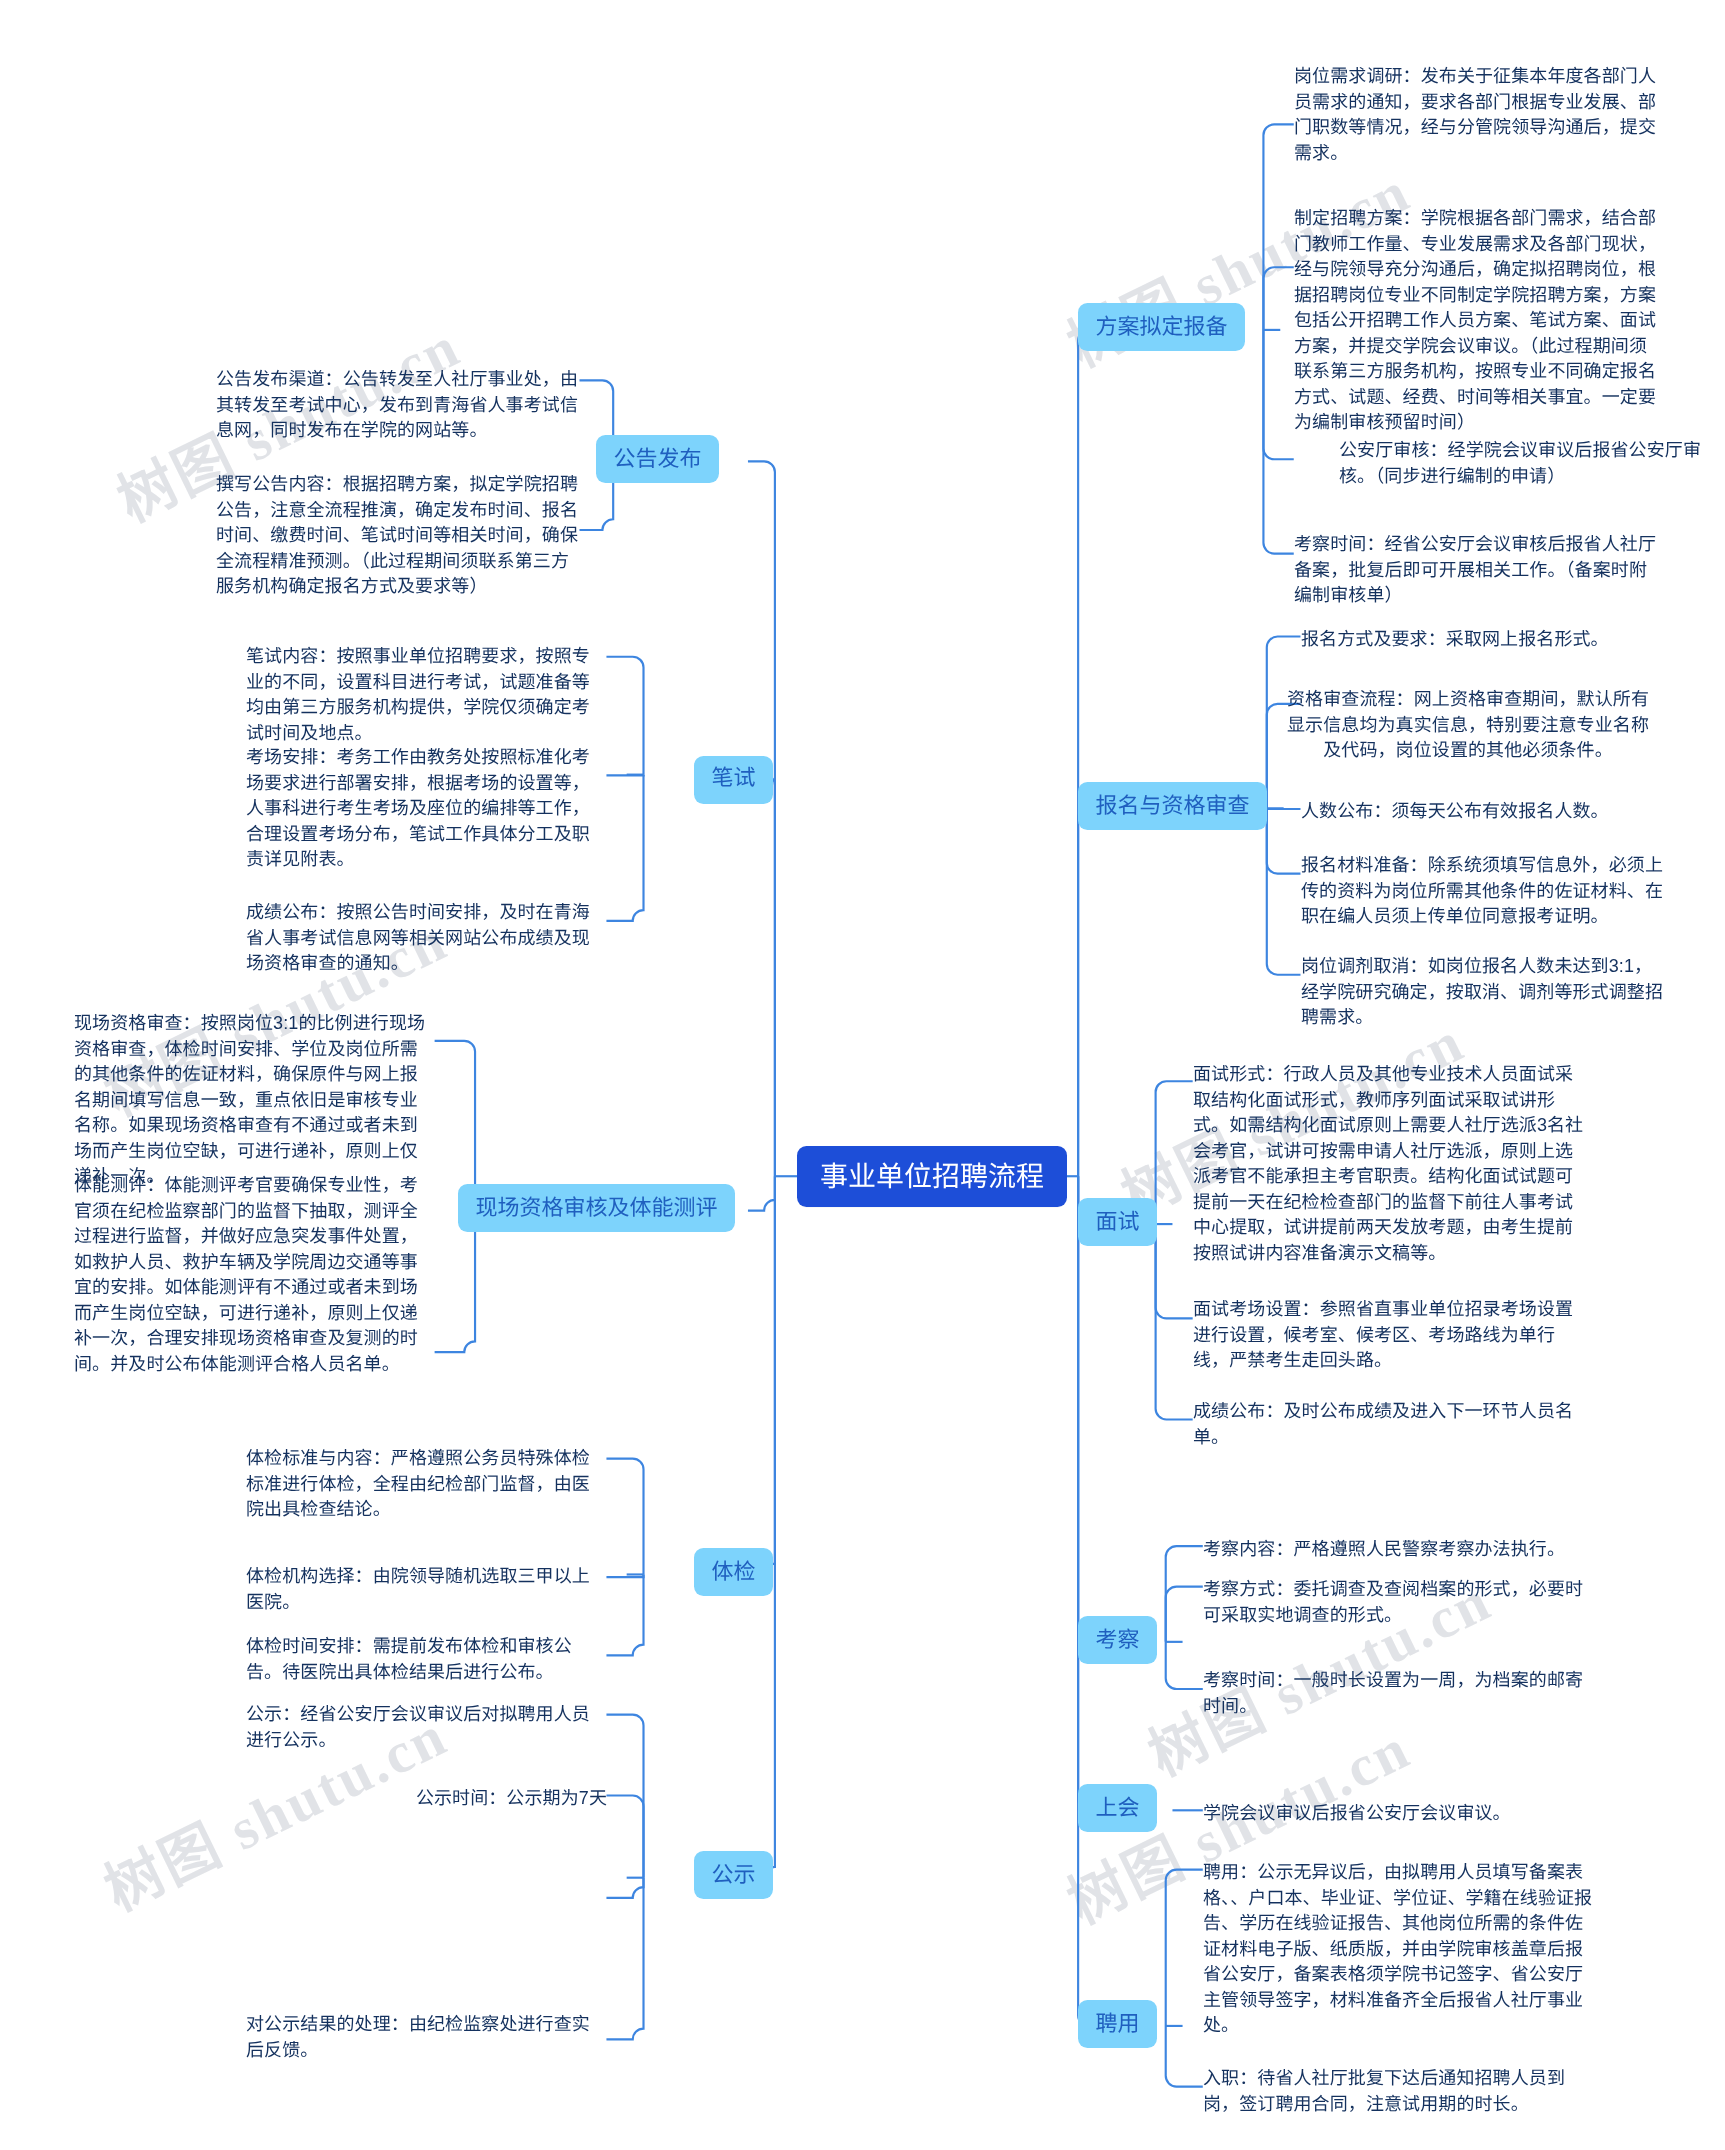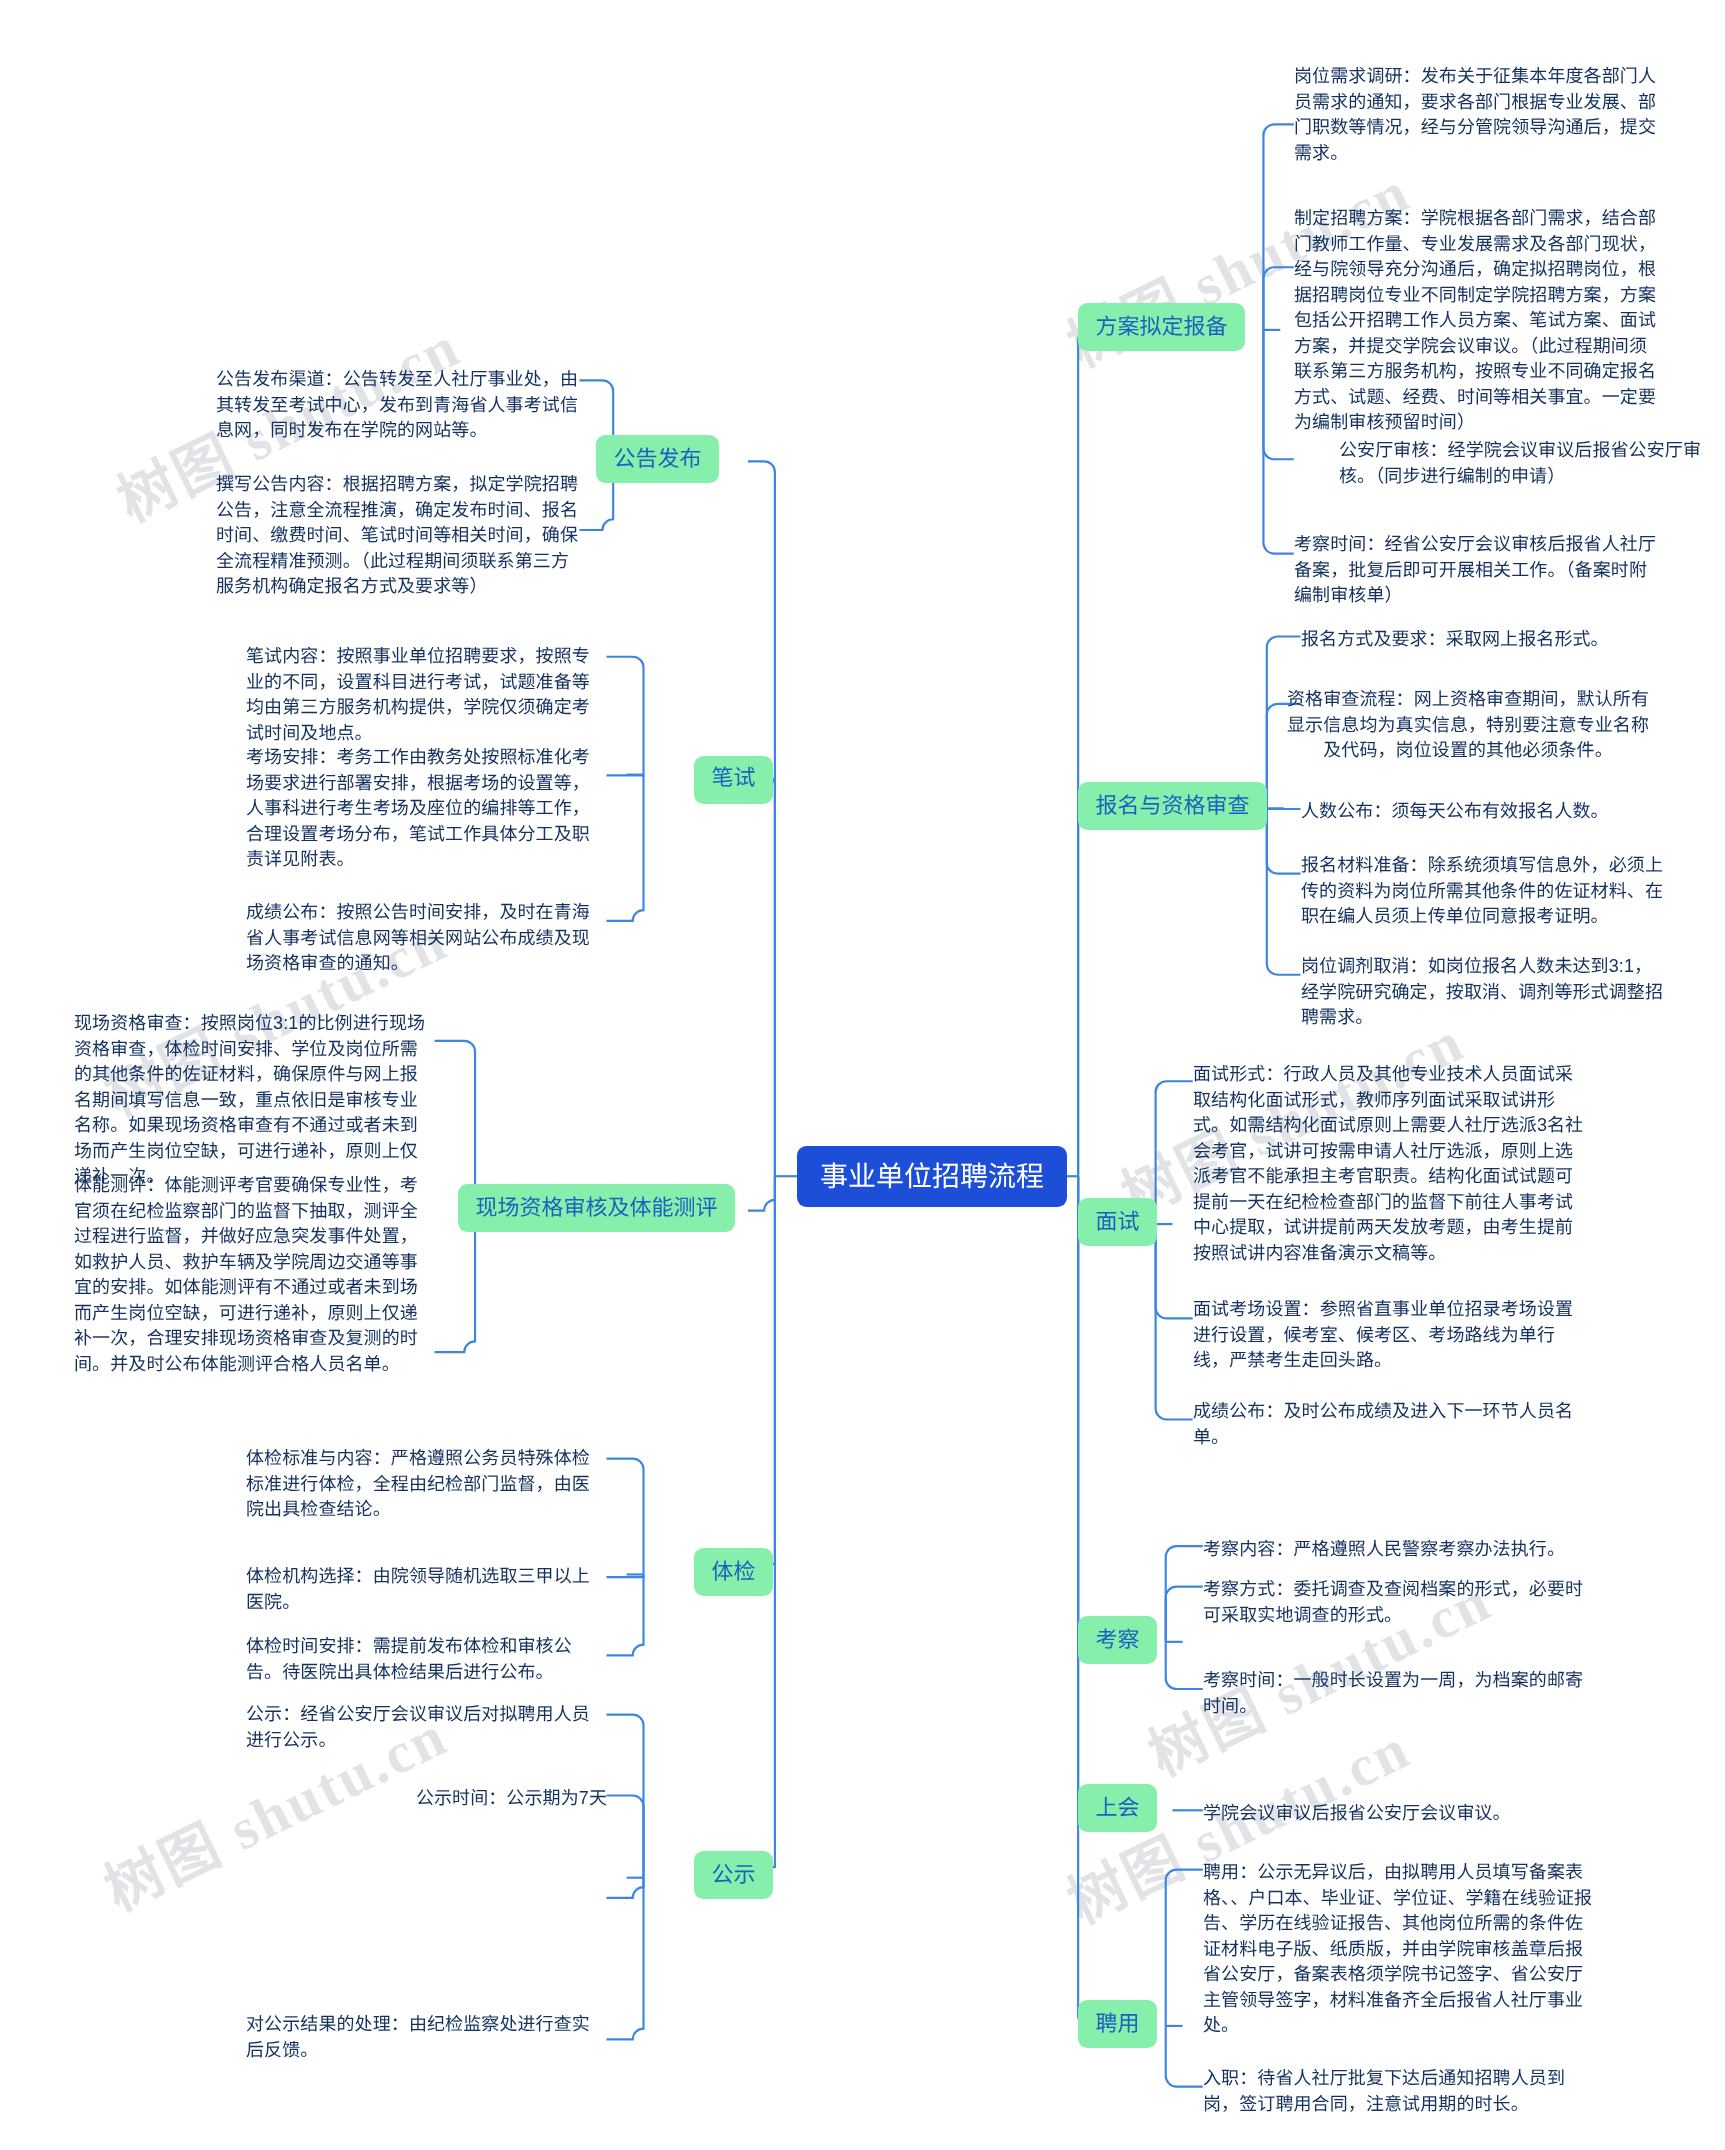--- a/index.html
+++ b/index.html
@@ -41,21 +41,21 @@
     border-radius:9.4px;
     font-size:28px;
     font-weight:400;
     padding:13.5px 23px;
     white-space:nowrap;
     line-height:1.2;
     box-shadow:0 0.7px 0 rgba(0,0,0,.04);
   }
 
   .branch{
-    background:#86efac;
+    background:#7dd3fc;
     color:#1f5fbf;
     border-radius:9.4px;
     font-size:22px;
     font-weight:400;
     padding:10.8px 17.5px;
     white-space:nowrap;
     line-height:1.2;
   }
 
   .leaf{

